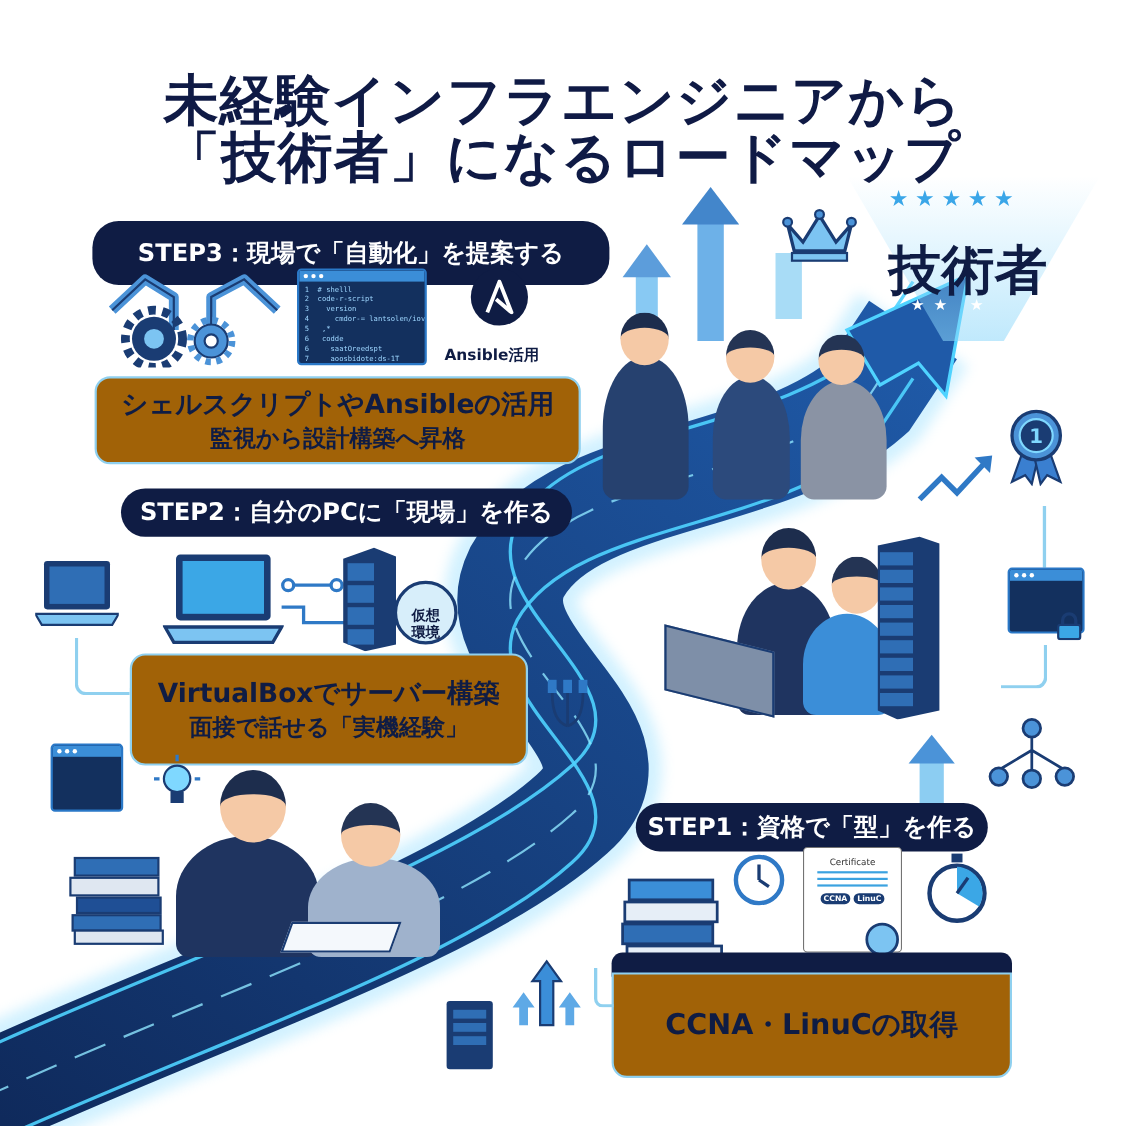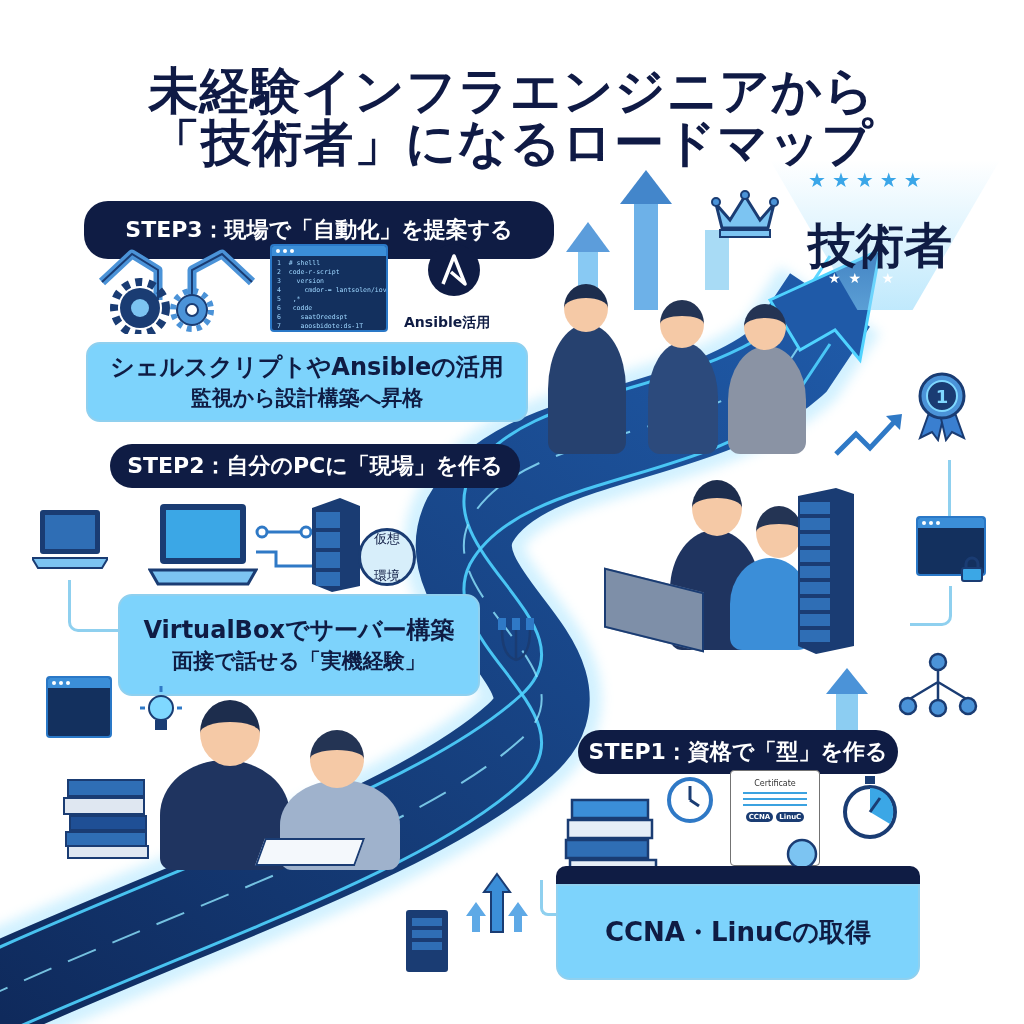--- a/index.html
+++ b/index.html
@@ -9,40 +9,40 @@
 
   
   .title { left: 0; width: 1024px; text-align: center; font-weight: 700; color: #0f1a45; letter-spacing: 1px; }
   .title.l1 { top: 58px; font-size: 50px; }
   .title.l2 { top: 110px; font-size: 50px; }
 
   
   .pill { background: #0f1c44; color: #ffffff; border-radius: 24px; font-weight: 700; font-size: 22px;
           display: flex; align-items: center; justify-content: center; white-space: nowrap; }
   
-  .desc { background: #7dd3fc; border: 2px solid #8fd0ef; border-radius: 14px; text-align: center;
+  .desc { background: #a16207; border: 2px solid #8fd0ef; border-radius: 14px; text-align: center;
           color: #0f1c44; font-weight: 700; display: flex; flex-direction: column; justify-content: center; }
   .desc .a { font-size: 24px; line-height: 32px; }
   .desc .b { font-size: 21px; line-height: 30px; text-align: center; }
 
   
   svg.road { left: 0; top: 0; }
 
   
   .codewin { background: #13305e; border: 2px solid #2a78c7; border-radius: 4px; overflow: hidden; }
   .codewin .bar { height: 10px; background: #3b8ed8; display: flex; gap: 3px; align-items: center; padding-left: 4px; }
   .codewin .bar i { width: 4px; height: 4px; border-radius: 50%; background: #fff; display: block; }
   .codewin pre { font-family: "DejaVu Sans Mono", monospace; font-size: 6.5px; color: #9ed6ff; padding: 3px 5px; line-height: 9px; }
 
   .ansible-circle { width: 52px; height: 52px; border-radius: 50%; background: #0f1c44; display: flex; align-items: center; justify-content: center; }
   .ansible-label { font-weight: 700; font-size: 14px; color: #0f1c44; }
 
   .virt-badge { width: 58px; height: 58px; border-radius: 50%; background: #d7eefa; border: 3px solid #1a3c73;
-                display: flex; flex-direction: column; align-items: center; justify-content: space-between;
-                font-size: 13px; font-weight: 400; line-height: 15px; color: #0f1c44; }
+                display: flex; flex-direction: column; align-items: center; justify-content: flex-end;
+                font-size: 13px; font-weight: 700; line-height: 15px; color: #0f1c44; }
 
   .cert { background: #fff; border: 1px solid #737373; border-radius: 4px; }
   .cert .ttl { font-size: 8px; text-align: center; margin-top: 8px; color: #333; }
   .cert .ln { height: 2px; background: #3ba2e0; margin: 4px 12px 0; }
   .cert .tags { display: flex; gap: 3px; justify-content: center; margin-top: 6px; }
   .cert .tags span { background: #1a3c73; color: #fff; font-size: 7px; border-radius: 6px; padding: 1px 3px; font-weight: 700; }
 
   .goal-label { font-size: 48px; font-weight: 700; color: #0f1c44; }
   .beam { background: linear-gradient(180deg, rgba(140,215,250,0.0) 0%, rgba(140,215,250,0.55) 100%);
           clip-path: polygon(0 0, 100% 0, 62% 100%, 38% 100%); }

